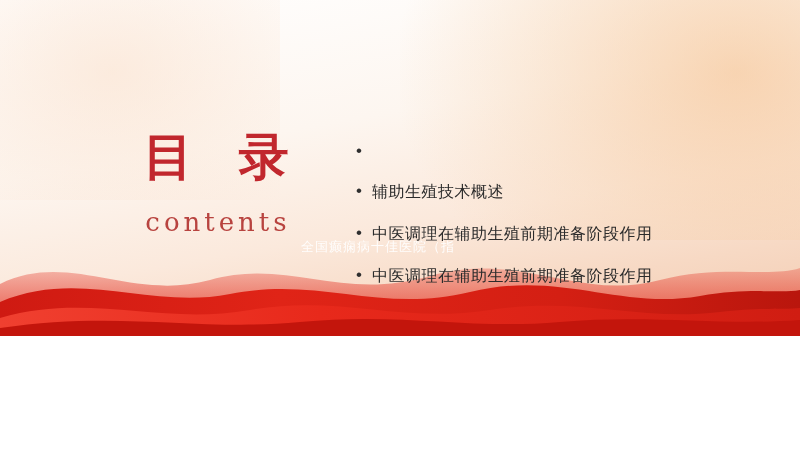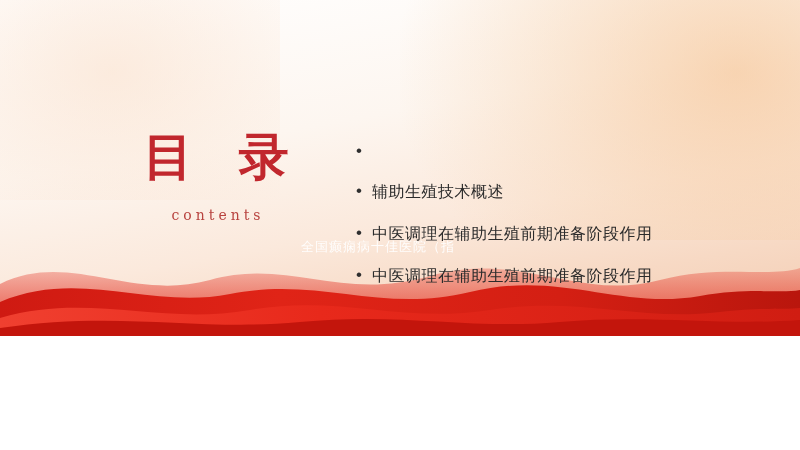--- a/index.html
+++ b/index.html
@@ -58,21 +58,21 @@
     font-size: 50px;
     letter-spacing: 14px;
     color: #c1272d;
     font-weight: 700;
     line-height: 1.25;
     text-indent: 14px;
   }
   .title-en {
     margin-top: 18px;
     font-family: "DejaVu Serif", "Liberation Serif", serif;
-    font-size: 14px;
+    font-size: 26px;
     letter-spacing: 4px;
     color: #b8433f;
     text-indent: 4px;
   }
   .toc {
     position: absolute;
     left: 356px;
     top: 138px;
     width: 368px;
   }

